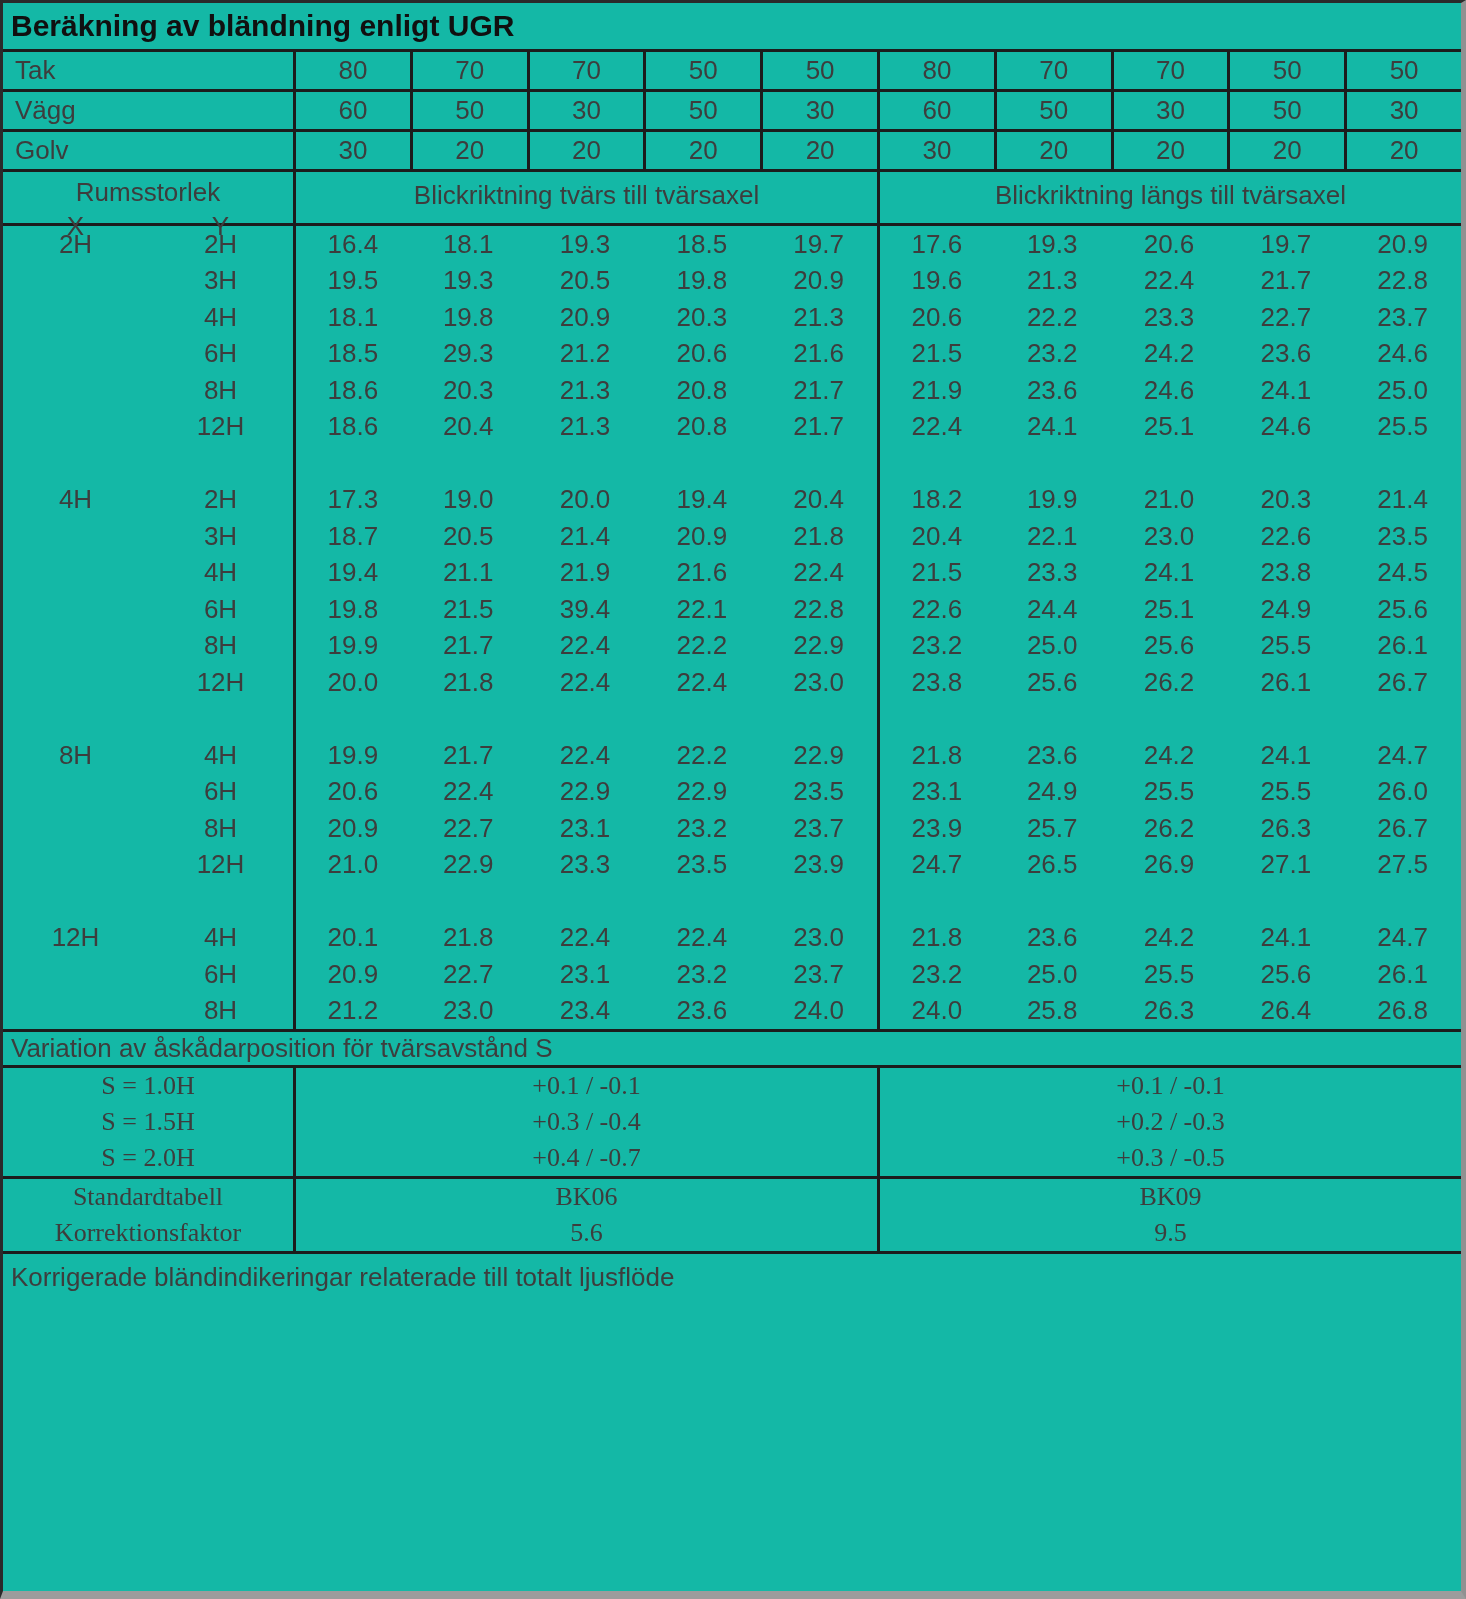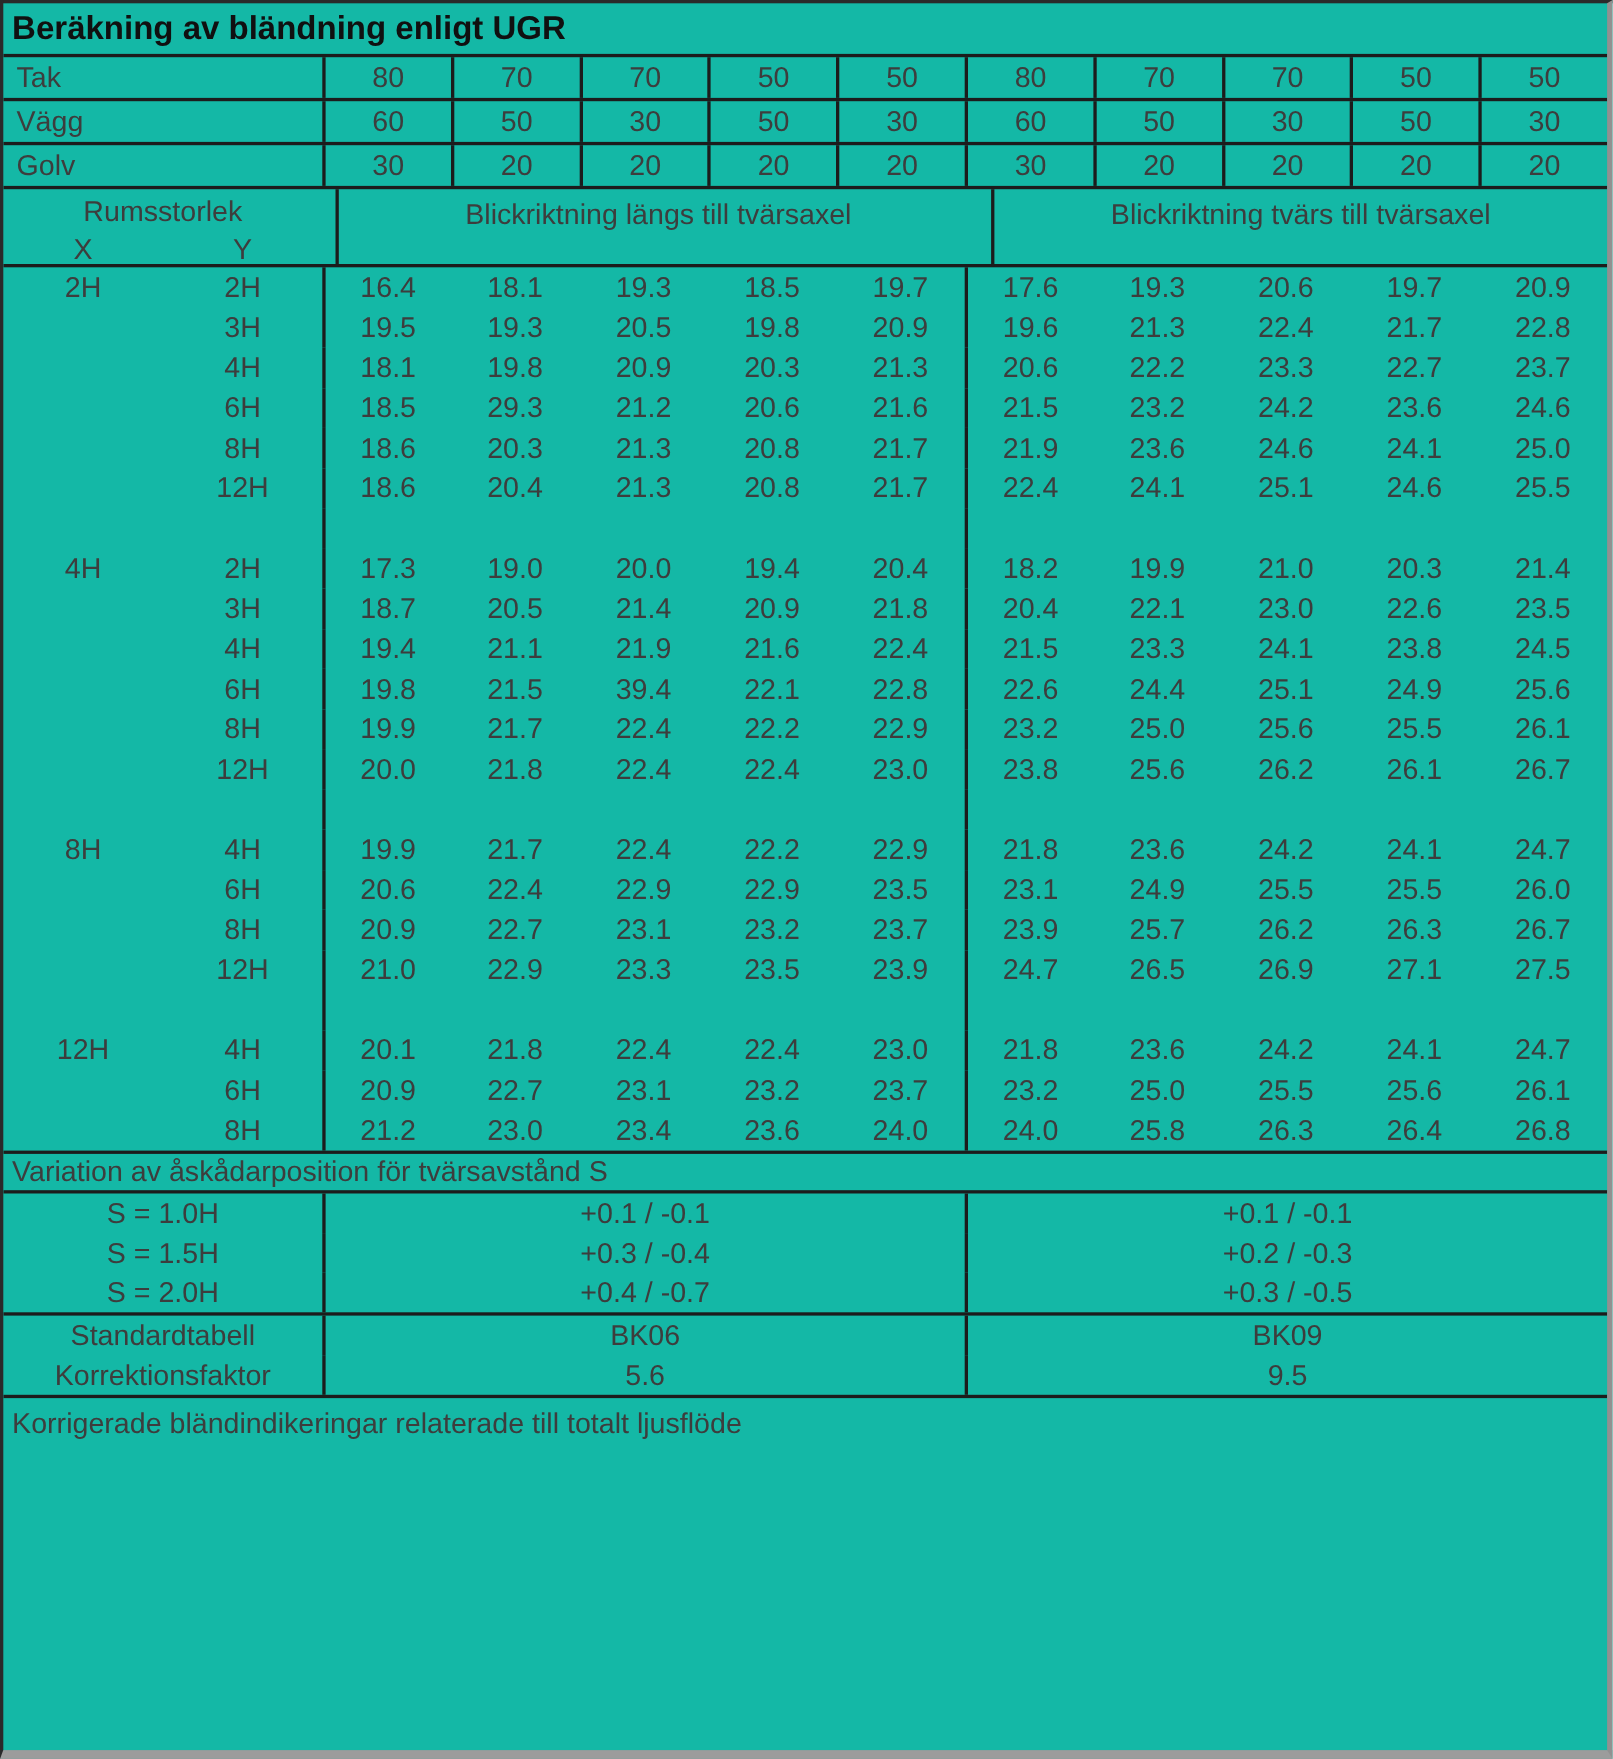--- a/index.html
+++ b/index.html
@@ -43,23 +43,22 @@
     padding-left: 12px;
   }
   .surface-row .v {
     border-left: 3px solid #1c1c1c;
     display: flex; align-items: center; justify-content: center;
   }
 
   .head-grid {
     display: grid;
     grid-template-columns: 290px 584px 1fr;
-    height: 71px;
+    height: 54px;
     border-bottom: 3px solid #1c1c1c;
-    gap: 12px;
   }
   .room-cell { padding-top: 5px; }
   .room-title { text-align: center; }
   .xy-row { display: grid; grid-template-columns: 145px 1fr; margin-top: 3px; }
   .xy-row span { text-align: center; }
   .heading {
     border-left: 3px solid #1c1c1c;
     text-align: center;
     padding-top: 8px;
   }
@@ -80,20 +79,21 @@
     border-bottom: 3px solid #1c1c1c;
     display: flex; align-items: center;
     padding-left: 8px;
   }
 
   .tri-section { border-bottom: 3px solid #1c1c1c; }
   .tri-row {
     display: grid;
     grid-template-columns: 290px 584px 1fr;
     height: 36px;
+    font-family: Liberation Serif, serif;
   }
   .tri-row > div { display: flex; align-items: center; justify-content: center; }
   .tri-row .c2, .tri-row .c3 { border-left: 3px solid #1c1c1c; }
 
   .footer {
     flex: 1;
     padding: 8px 8px;
   }
 </style>
 </head>
@@ -146,22 +146,22 @@
     </div>
 
   <div class="head-grid">
     <div class="room-cell">
       <div class="room-title">Rumsstorlek</div>
       <div class="xy-row">
         <span>X</span>
         <span>Y</span>
       </div>
     </div>
+    <div class="heading">Blickriktning tvärs till tvärsaxel</div>
     <div class="heading">Blickriktning längs till tvärsaxel</div>
-    <div class="heading">Blickriktning tvärs till tvärsaxel</div>
   </div>
 
   <div class="data-area">
     <div id="ugr-rows">
         <div class="data-row">
           <div class="cx">2H</div>
           <div class="cy">2H</div>
           <div class="v bl">16.4</div>
           <div class="v">18.1</div>
           <div class="v">19.3</div>

